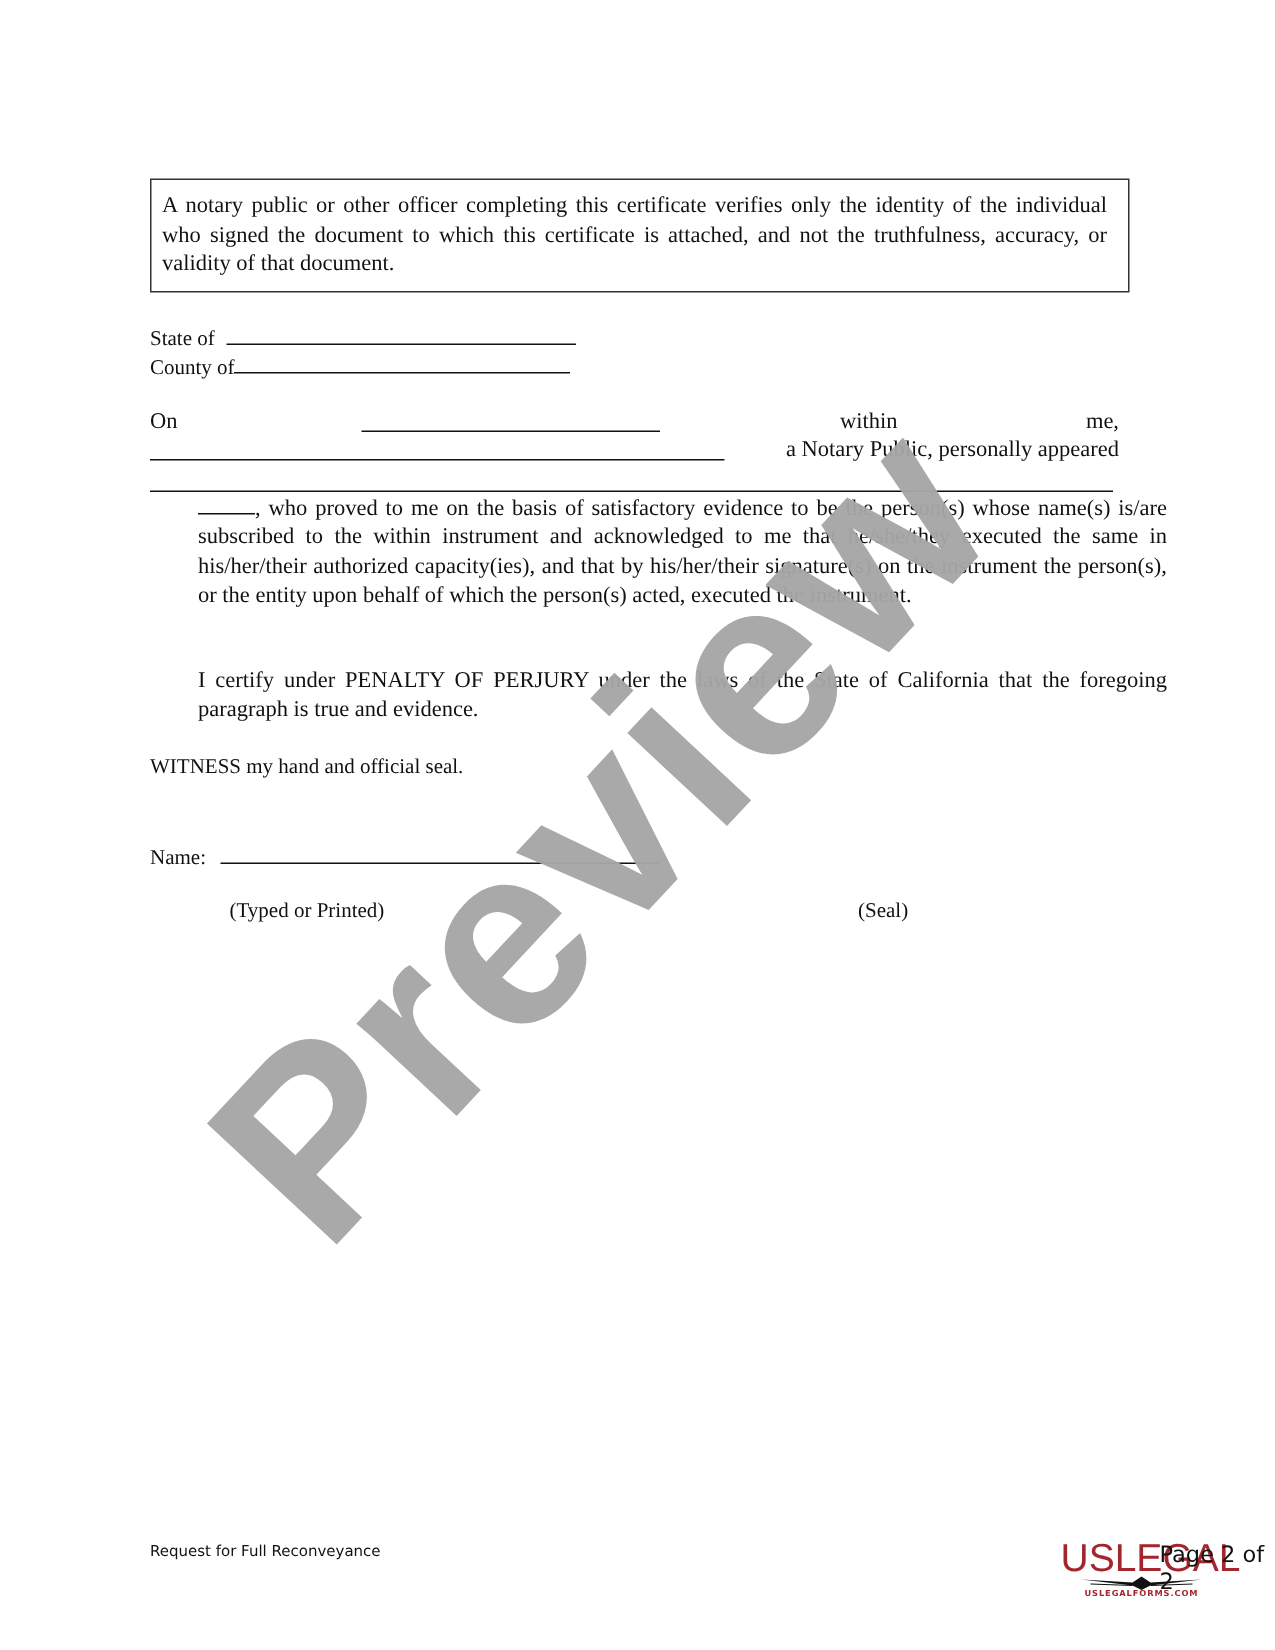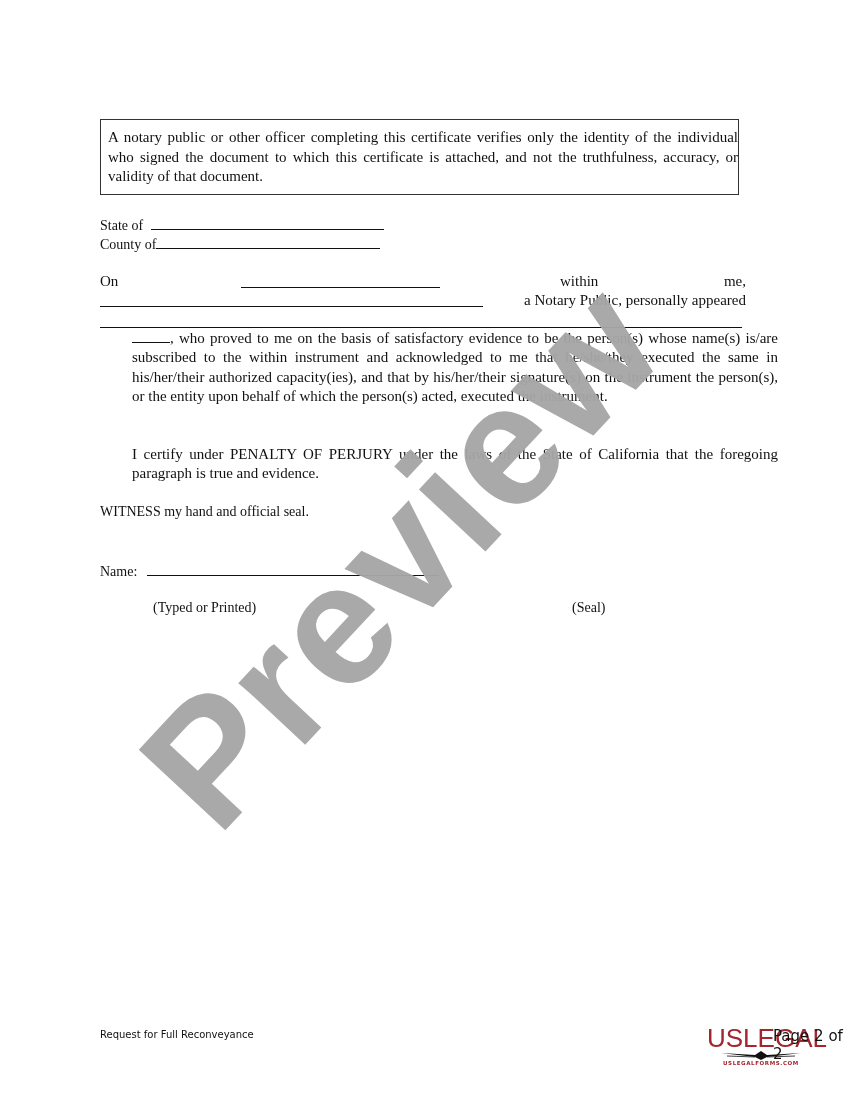--- a/index.html
+++ b/index.html
@@ -1,21 +1,21 @@
 <!DOCTYPE html>
 <html><head>
 <meta charset="utf-8">
 <style>
   html, body { margin: 0; padding: 0; background: #ffffff; }
   body { width: 850px; height: 1100px; position: relative; overflow: hidden;
          font-family: "Liberation Serif", "DejaVu Serif", serif; color: #111; }
   .page { position: absolute; left: 0; top: 0; width: 850px; height: 1100px; }
 
   .notice-box { position: absolute; left: 100px; top: 119px; width: 630px;
-    border: 1px solid #333; padding: 8px 0 7px 7px; font-size: 15px; line-height: 19.5px;
+    border: 1px solid #333; padding: 8px 14px 7px 7px; font-size: 15px; line-height: 19.5px;
     text-align: justify; text-align-last: left; }
   .notice-box p { margin: 0; }
 
   .line { position: absolute; left: 100px; font-size: 14px; line-height: 19px; white-space: nowrap; }
   .blank { display: inline-block; border-bottom: 1.5px solid #111; height: 14px; vertical-align: baseline; }
   .blank-thin { border-bottom: 1px solid #333; }
 
   .just { position: absolute; left: 100px; width: 646px; font-size: 15px; line-height: 19.3px;
           text-align: justify; margin-left: 32px; }
   .just p { margin: 0; }

